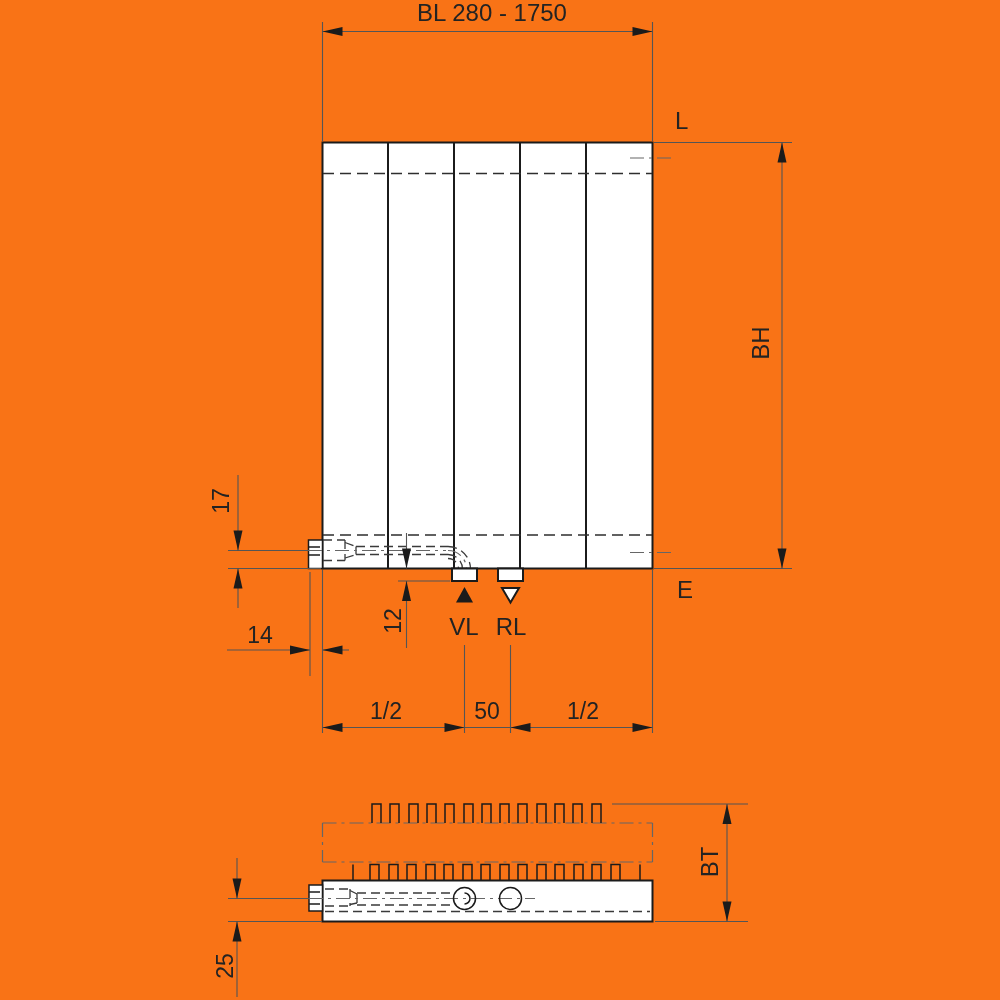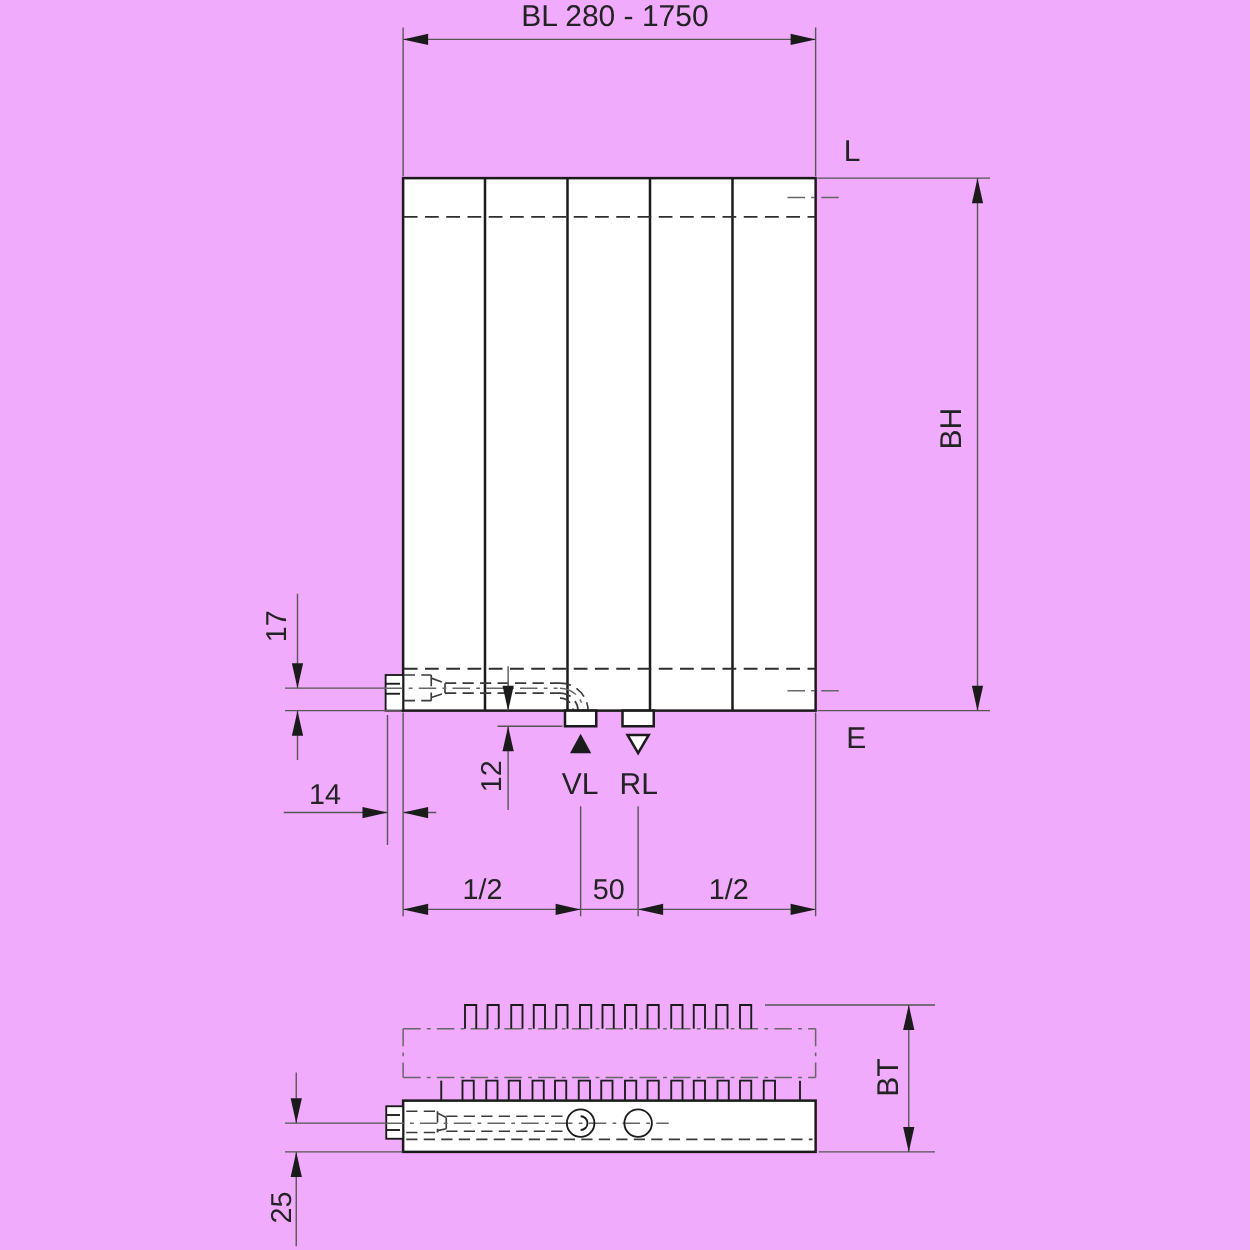--- a/index.html
+++ b/index.html
@@ -1,16 +1,16 @@
 <!DOCTYPE html>
 <html><head>
 <meta charset="utf-8">
 <style>
   html,body{margin:0;padding:0;background:#fff;}
-  .page{position:relative;width:1000px;height:1000px;background:#f0abfc;overflow:hidden;text-align:right;}
+  .page{position:relative;width:1000px;height:1000px;background:#f97316;overflow:hidden;text-align:right;}
   svg{display:block;}
   text{font-family:"Liberation Sans", sans-serif; fill:#232323;}
   .lbl{font-size:23px;}
   .lbl-lg{font-size:24px;}
   .obj{stroke:#1b1b1b;stroke-width:2;fill:none;}
   .obj-thin{stroke:#1b1b1b;stroke-width:1.5;fill:none;}
   .objfill{stroke:#1b1b1b;stroke-width:2;fill:#ffffff;}
   .objfill-thin{stroke:#1b1b1b;stroke-width:1.5;fill:#ffffff;}
   .hid{stroke:#2e2e2e;stroke-width:1.5;fill:none;stroke-dasharray:11 6;}
   .hid-lt{stroke:#3a3a3a;stroke-width:1.3;fill:none;stroke-dasharray:9 5;}

